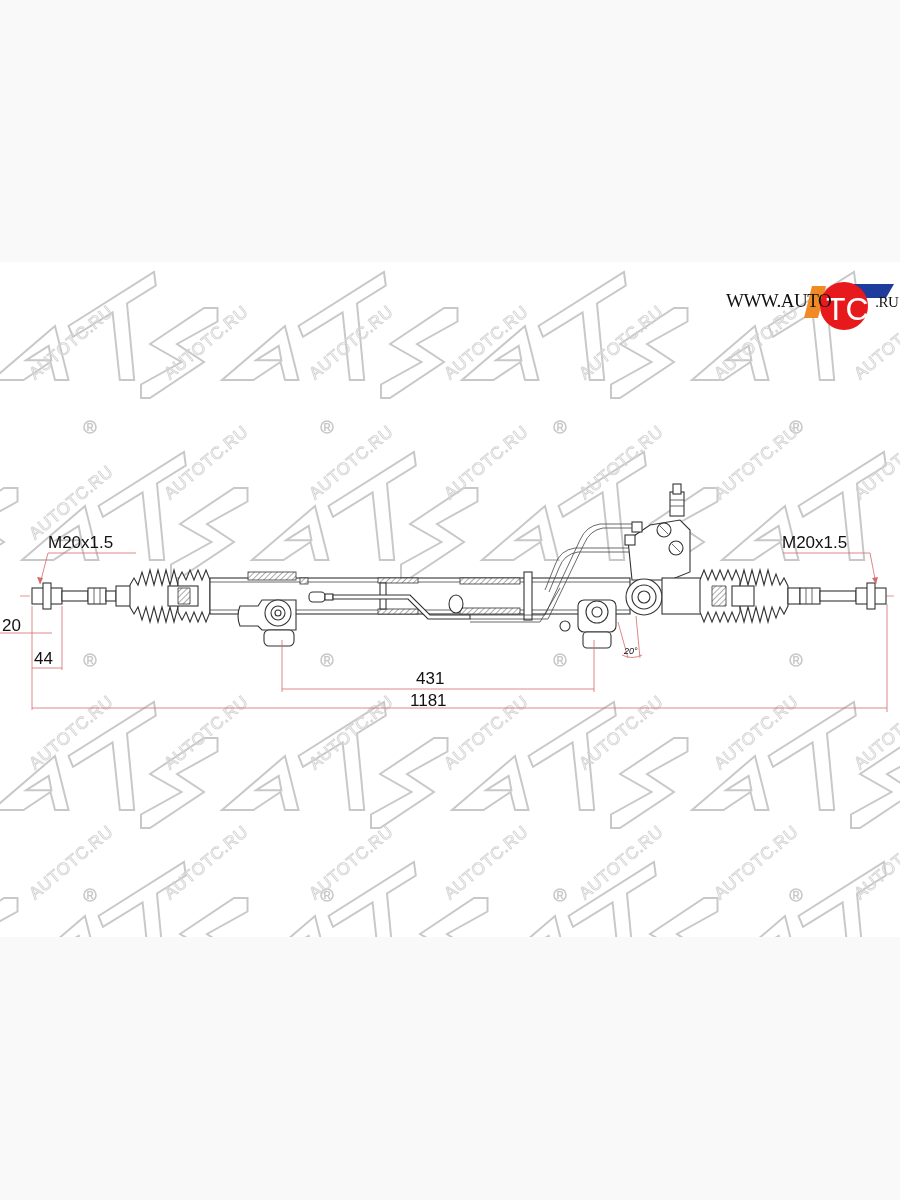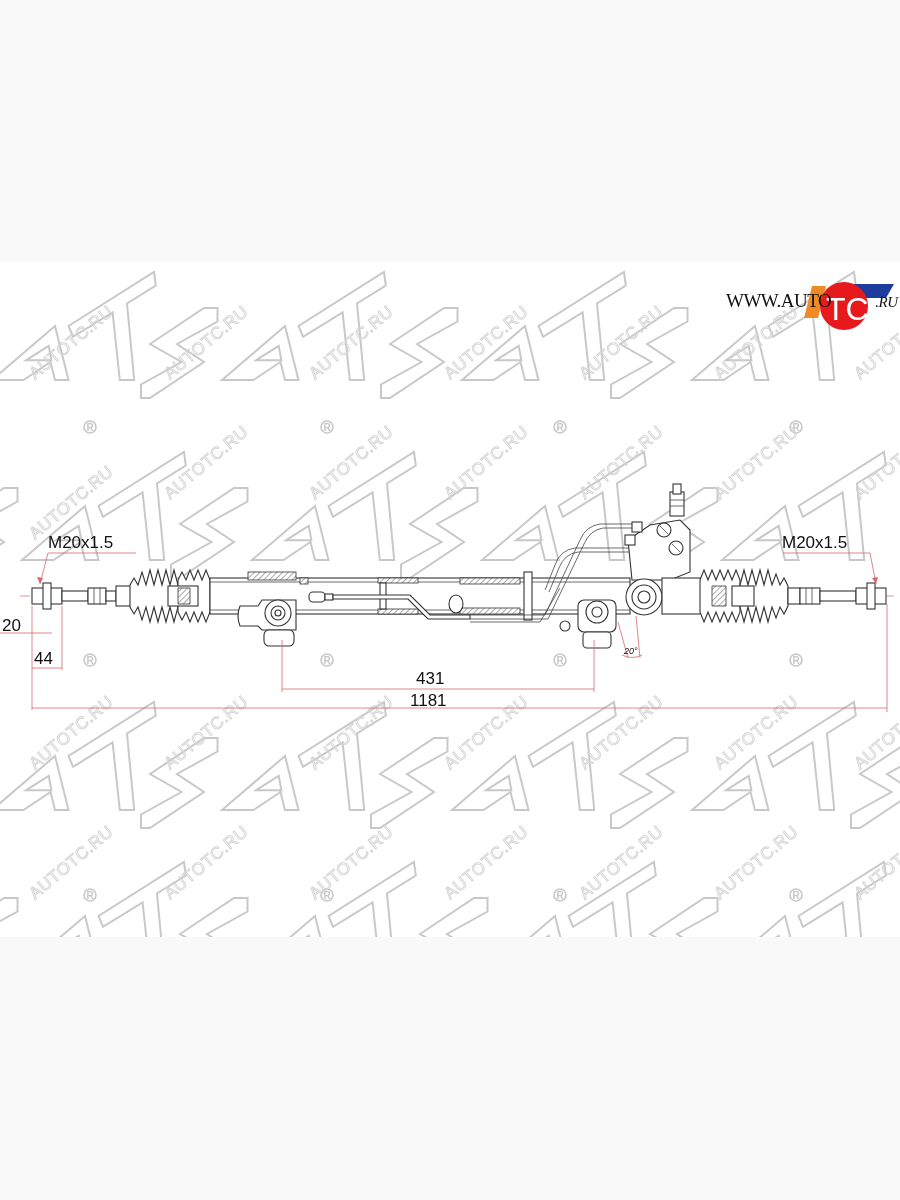--- a/index.html
+++ b/index.html
@@ -12,21 +12,21 @@
   .wm-reg-t{font-family:"Liberation Sans",sans-serif;font-size:10px;fill:#c8c8c8;font-weight:bold;}
   .part{fill:#fff;stroke:#333;stroke-width:1.1;}
   .part-thin{fill:none;stroke:#444;stroke-width:0.8;}
   .hatch{fill:url(#hatch);stroke:#333;stroke-width:0.8;}
   .center{stroke:#d46a6a;stroke-width:0.7;stroke-dasharray:10 3 2 3;fill:none;}
   .dim{stroke:#d46a6a;stroke-width:0.8;fill:none;}
   .dimtxt{font-family:"Liberation Sans",sans-serif;font-size:17px;fill:#111;}
   .dimtxt-s{font-family:"Liberation Sans",sans-serif;font-size:9px;fill:#111;font-style:italic;}
   .brand{position:absolute;left:726px;top:276px;width:170px;height:60px;text-align:right;}
   .brand-text{position:absolute;left:0;top:14px;font-family:"Liberation Serif",serif;font-size:19px;color:#111;white-space:nowrap;letter-spacing:-0.5px;}
-  .brand-text .small{font-size:15px;font-style:italic;}
+  .brand-text .small{font-size:15px;}
 </style>
 </head>
 <body>
 
 <div class="sheet">
 <svg width="900" height="675" viewBox="0 262 900 675">
   <defs>
     <pattern id="hatch" width="4" height="4" patternUnits="userSpaceOnUse" patternTransform="rotate(45)">
       <rect width="4" height="4" fill="#fff"></rect>
       <line x1="0" y1="0" x2="0" y2="4" stroke="#555" stroke-width="1"></line>

